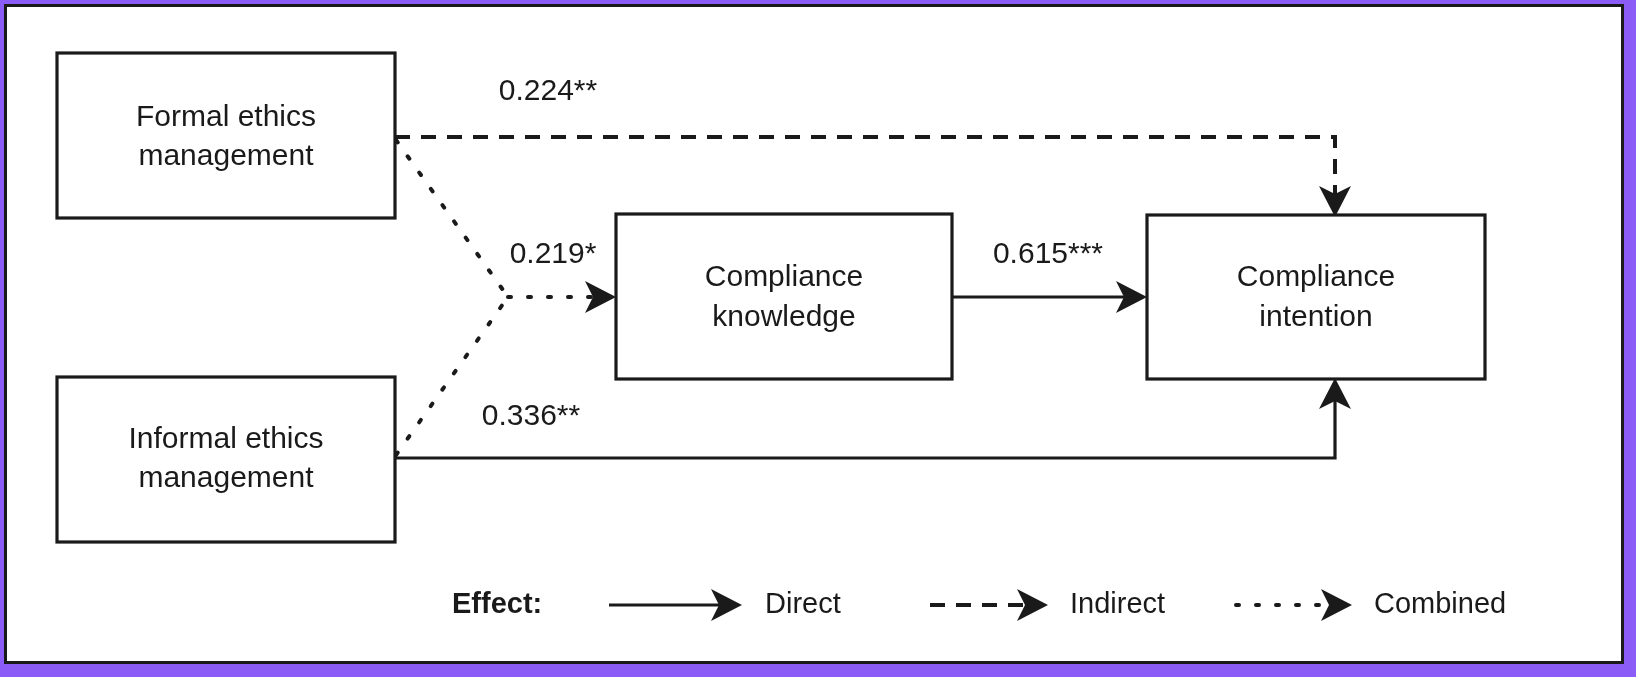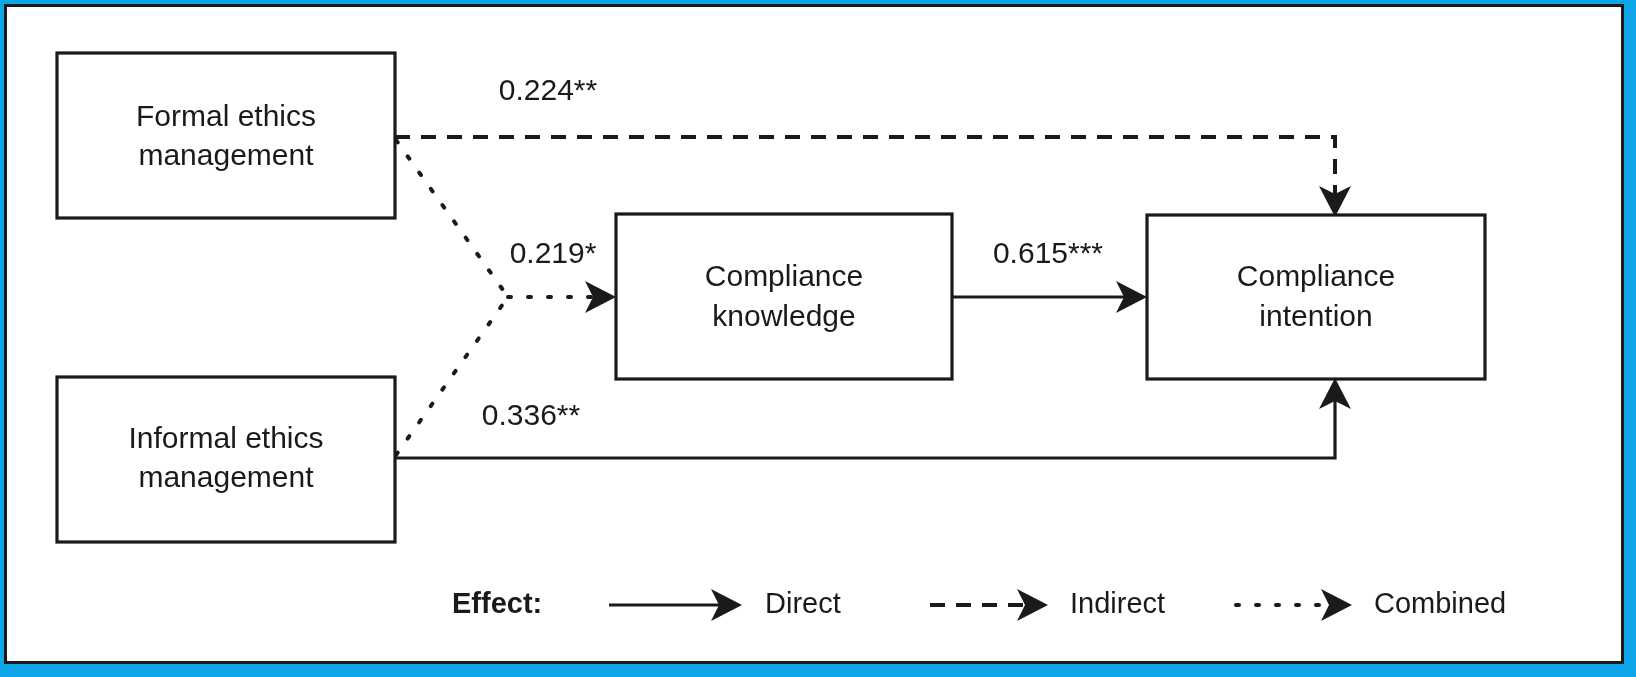--- a/index.html
+++ b/index.html
@@ -7,21 +7,21 @@
     padding: 0;
     background: #ffffff;
   }
   body {
     font-family: "Liberation Sans", sans-serif;
   }
   #canvas {
     position: relative;
     width: 1636px;
     height: 677px;
-    background: #0ea5e9;
+    background: #8b5cf6;
     overflow: hidden;
   }
   #frame {
     position: absolute;
     left: 4px;
     top: 4px;
     width: 1620px;
     height: 660px;
     border: 3px solid #1a1a1a;
     box-sizing: border-box;

